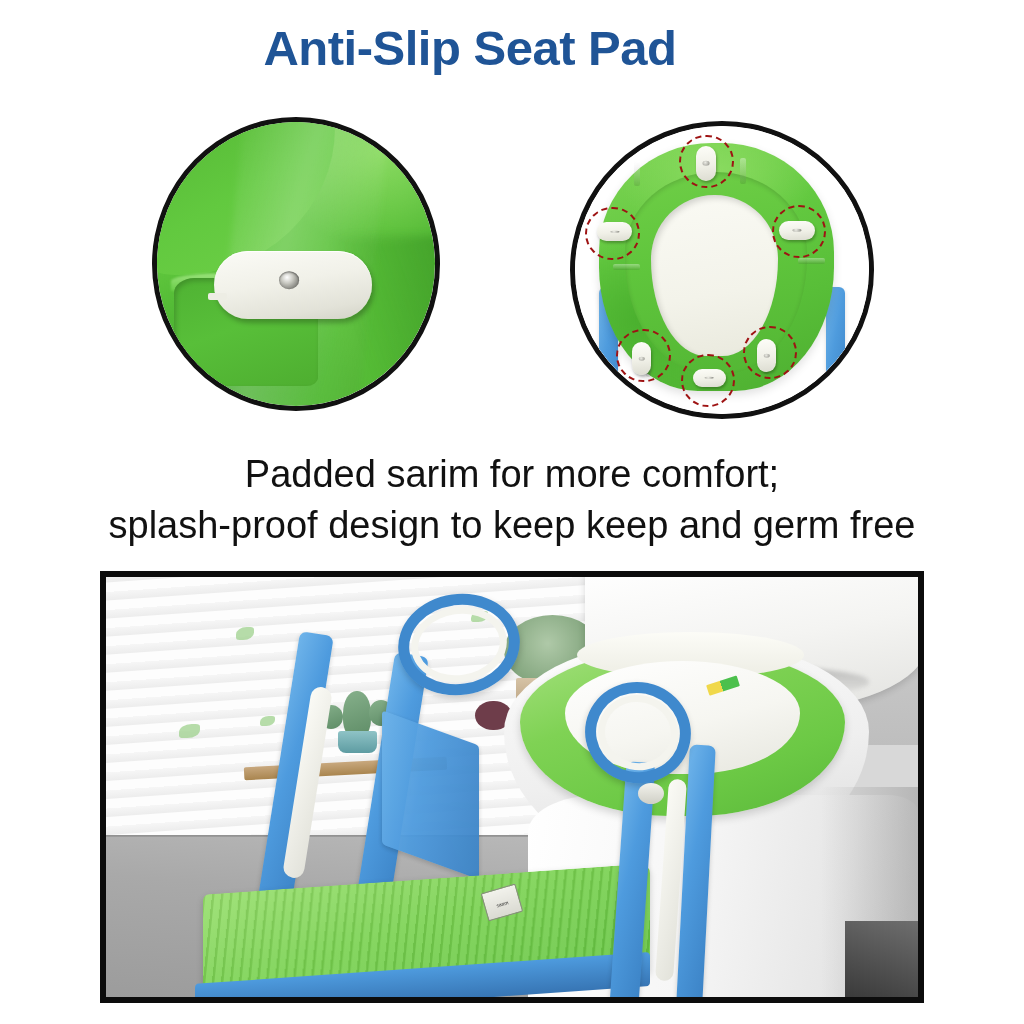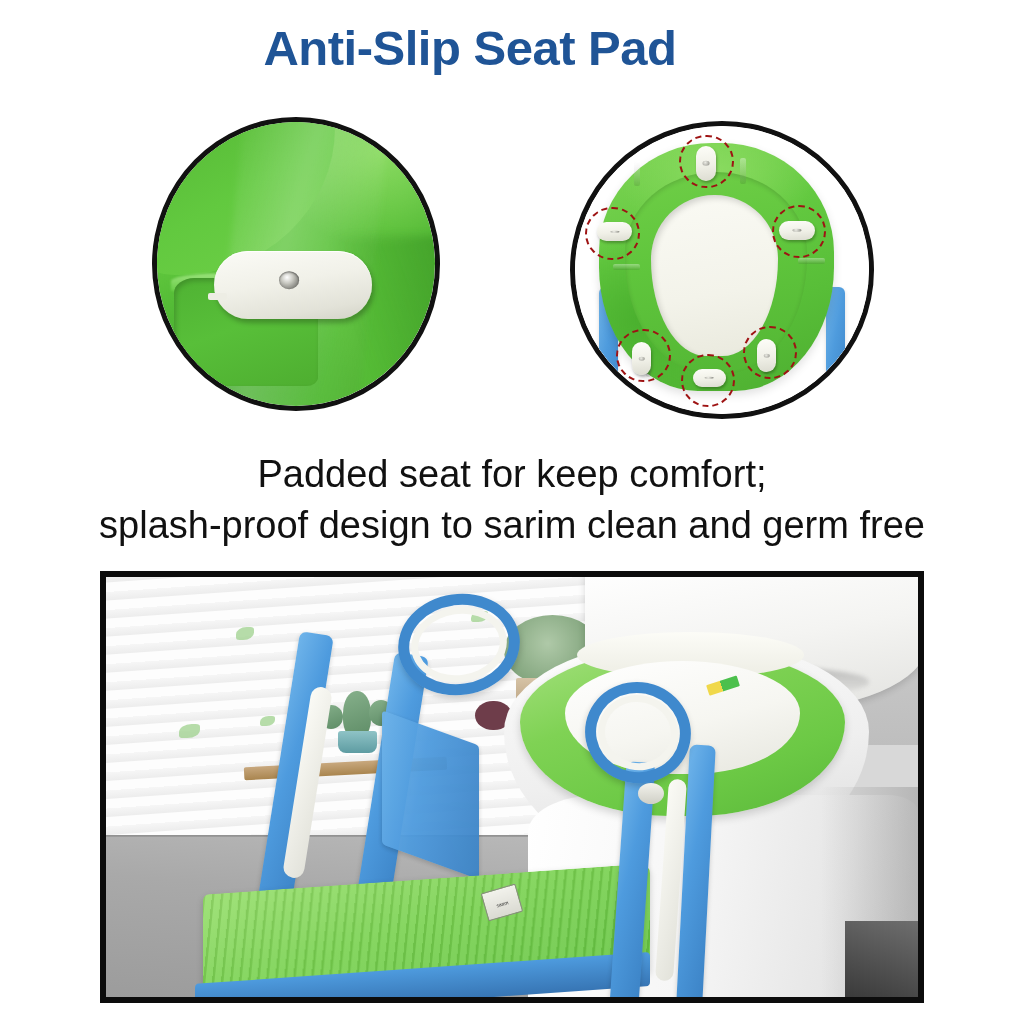--- a/index.html
+++ b/index.html
@@ -410,22 +410,22 @@
           <div class="pad-chip vert" style="left: 19.5%; top: 75%; width: 6.5%; height: 11.5%;"></div>
           <div class="dash-ring" style="left: 57%; top: 69.5%; width: 18.5%; height: 18.5%;"></div>
           <div class="pad-chip vert" style="left: 62%; top: 74%; width: 6.5%; height: 11.5%;"></div>
           <div class="dash-ring" style="left: 36%; top: 79%; width: 18.5%; height: 18.5%;"></div>
           <div class="pad-chip" style="left: 40%; top: 84.5%; width: 11.5%; height: 6%;"></div>
         </div>
     </div>
   </div>
 
   <div class="caption">
-    <span class="l1">Padded seat for keep comfort;</span>
-    <span class="l2">splash-proof design to sarim clean and germ free</span>
+    <span class="l1">Padded sarim for more comfort;</span>
+    <span class="l2">splash-proof design to keep keep and germ free</span>
   </div>
 
   <div class="photo-frame">
 
     <div class="ph ph-wall"></div>
     <div class="ph ph-wall-right"></div>
     <div class="ph ph-wall-far"></div>
     <div class="ph ph-frame-post"></div>
 
     <div class="ph ph-leaf" style="left:16%;top:12%;width:2.2%;height:3.0%;"></div>

